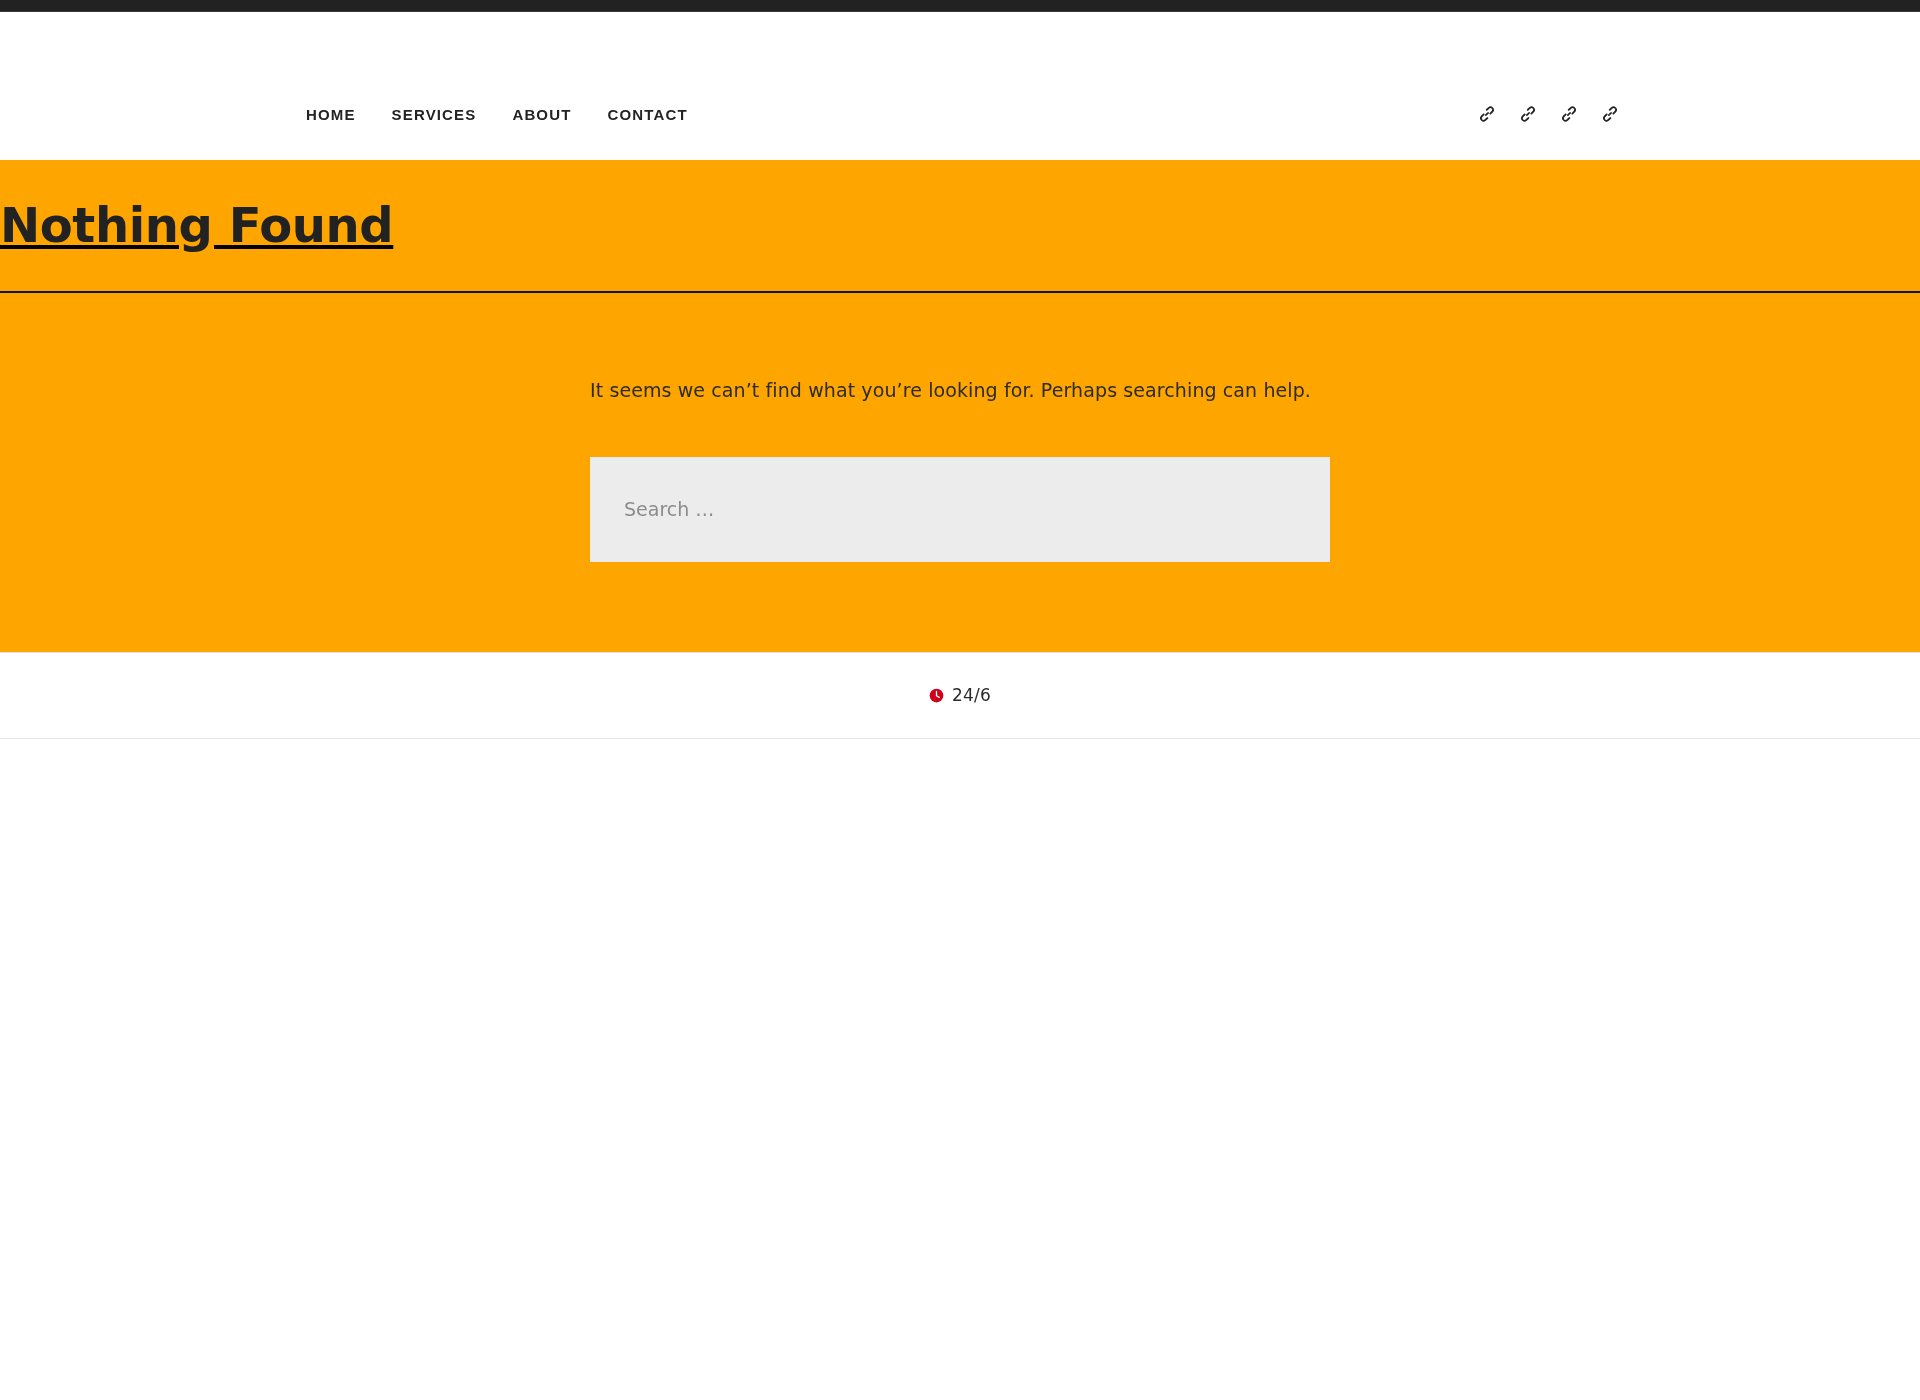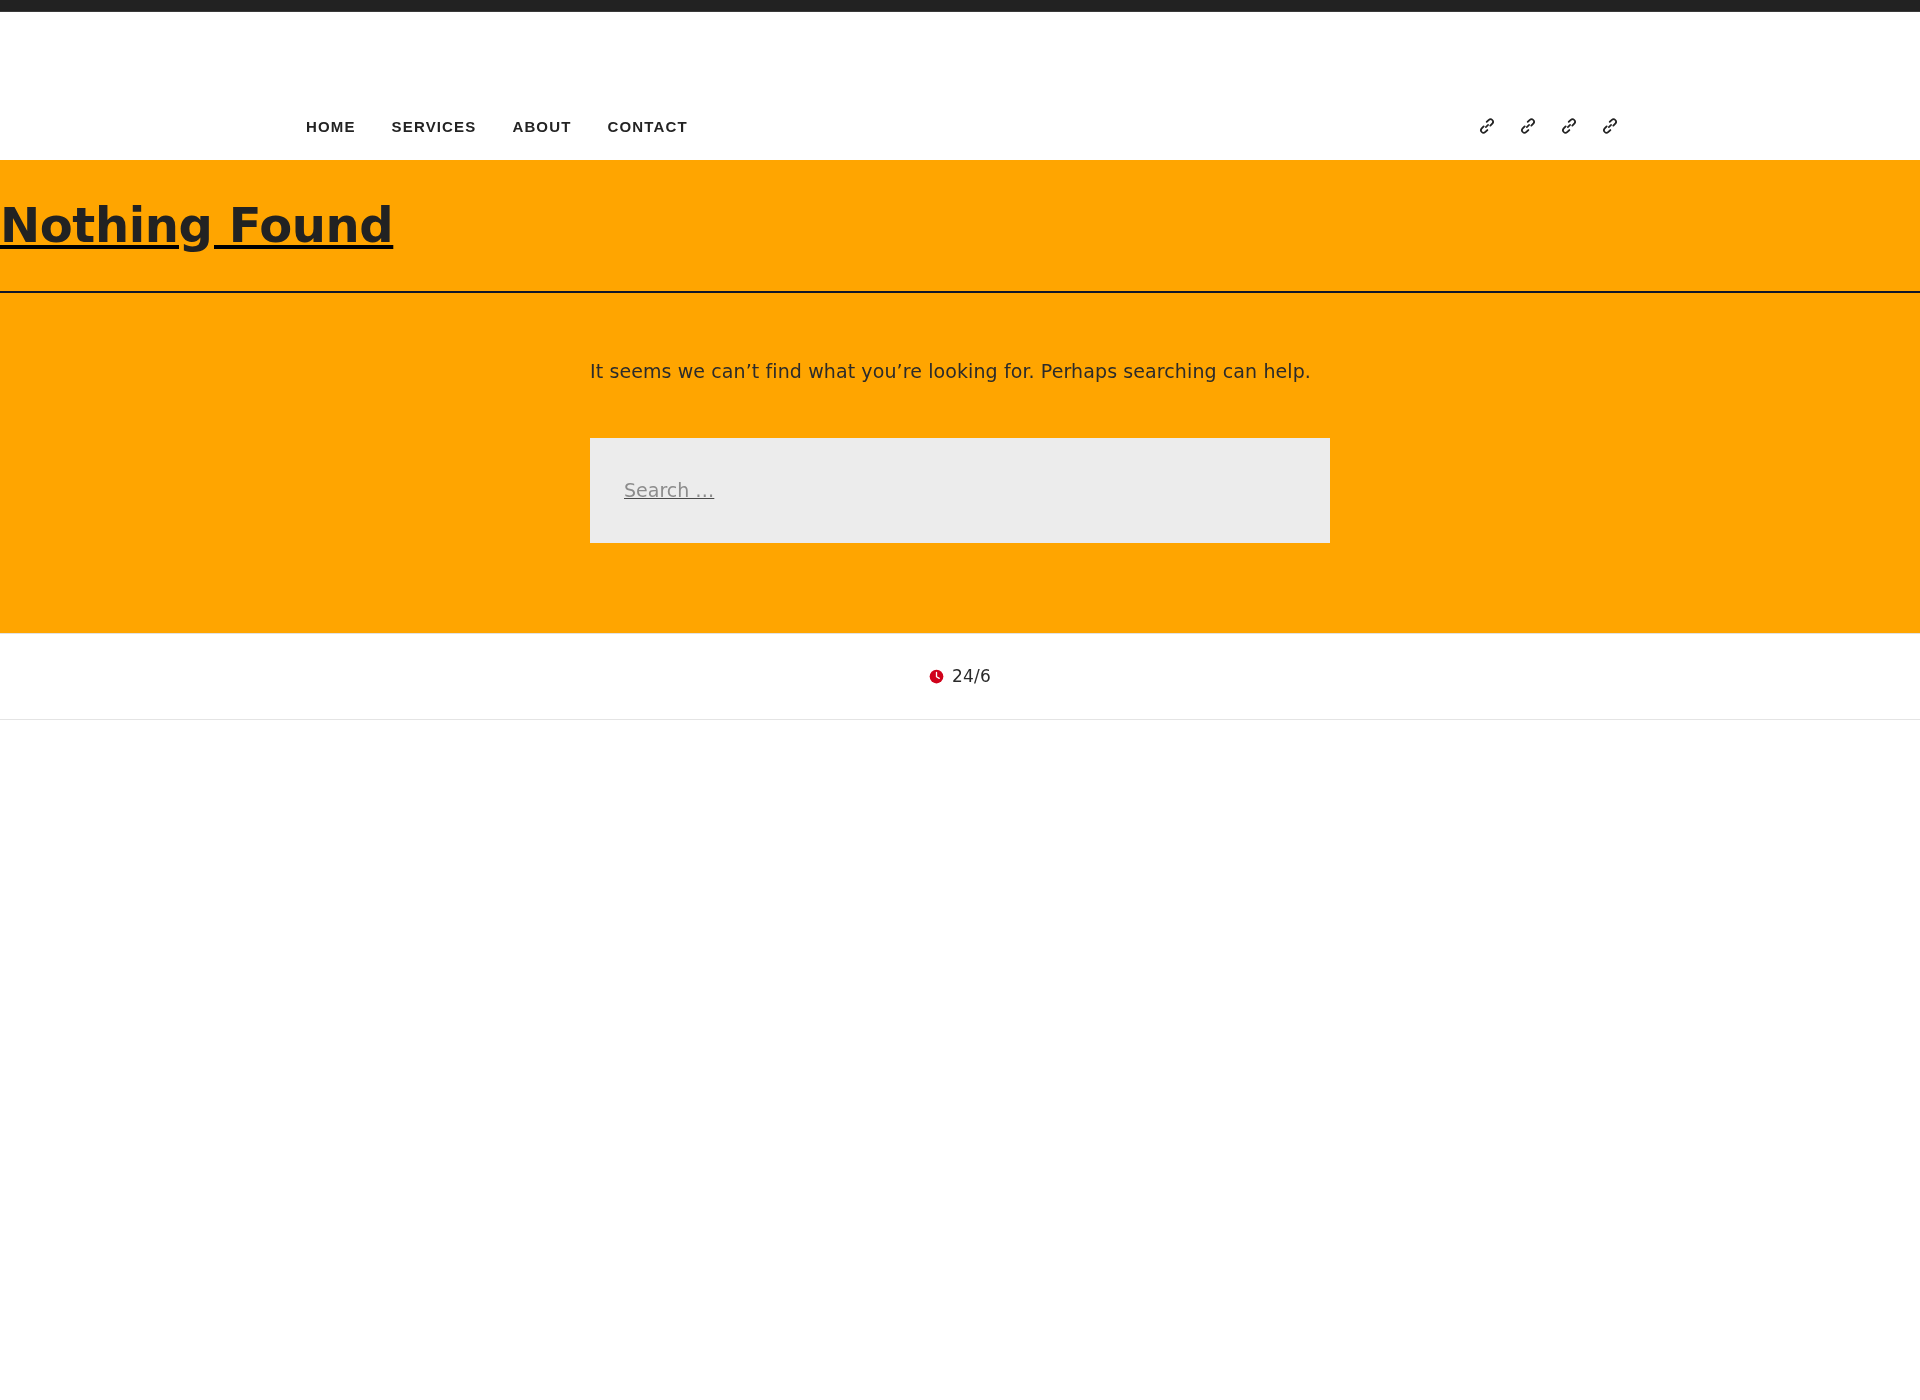--- a/index.html
+++ b/index.html
@@ -24,21 +24,21 @@
   .site-header {
     height: 148px;
     background: #ffffff;
     position: relative;
     width: 100%;
   }
 
   .header-inner {
     position: absolute;
     left: 0;
-    top: 12px;
+    top: 0;
     width: 100%;
     height: 100%;
     text-align: right;
   }
 
   .main-nav {
     position: absolute;
     left: 306px;
     top: 95px;
     display: flex;
@@ -99,21 +99,21 @@
     color: #222222;
     letter-spacing: -0.4px;
     line-height: 1.1;
     text-align: center;
   }
 
   
   .content-band {
     background: #ffa500;
     width: 100%;
-    padding-top: 64px;
+    padding-top: 83px;
     padding-bottom: 90px;
     border-bottom: 1px solid #e2e2e2;
   }
 
   .content-inner {
     width: 740px;
     margin: 0 auto;
   }
 
   .no-results-text {
@@ -137,21 +137,20 @@
     height: 105px;
     background: #ececec;
     border: none;
     outline: none;
     font-family: "DejaVu Sans", sans-serif;
     font-size: 19px;
     color: #4a4a4a;
     padding: 0 34px;
     line-height: 105px;
     display: block;
-    text-decoration: underline;
   }
   .search-input::placeholder {
     color: #8c8c8c;
     opacity: 1;
     font-family: "DejaVu Sans", sans-serif;
     font-size: 19px;
   }
 
   
   .site-footer {

